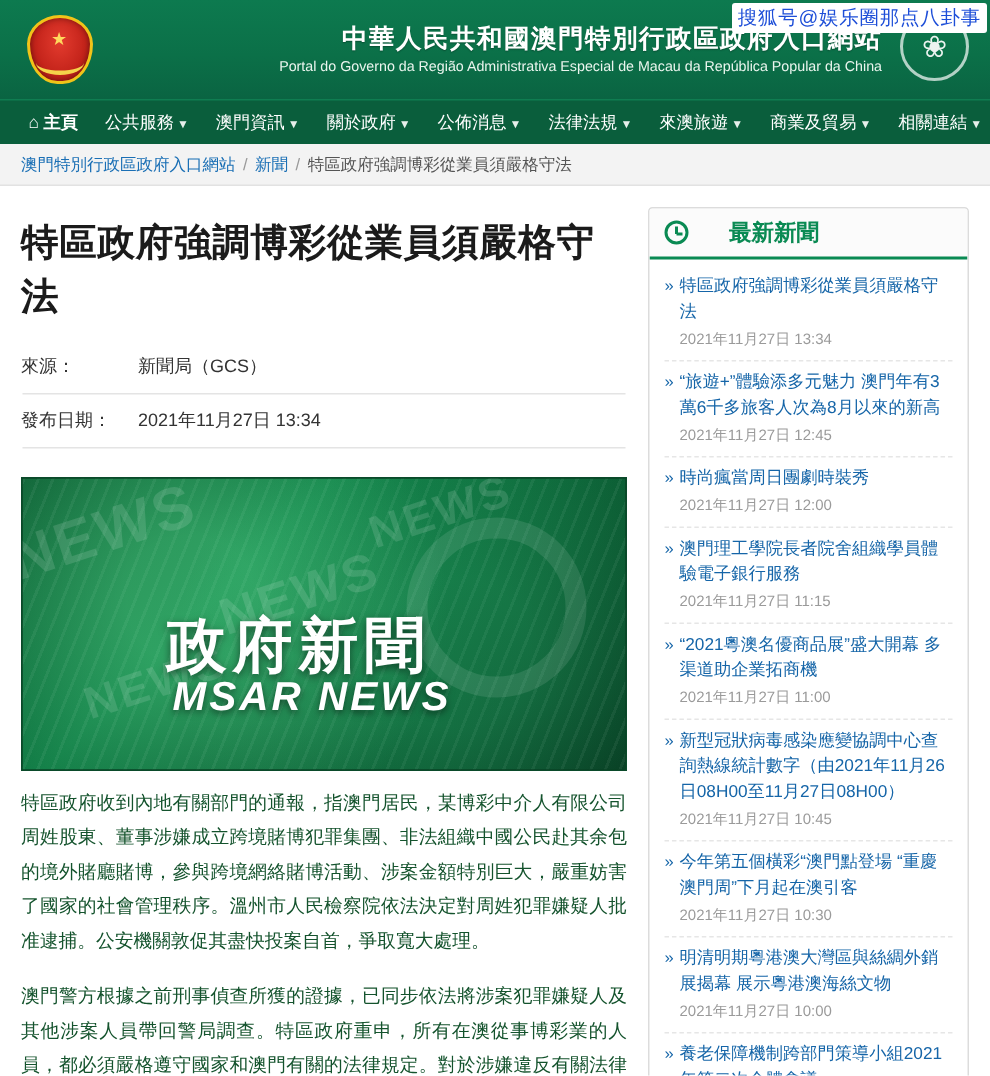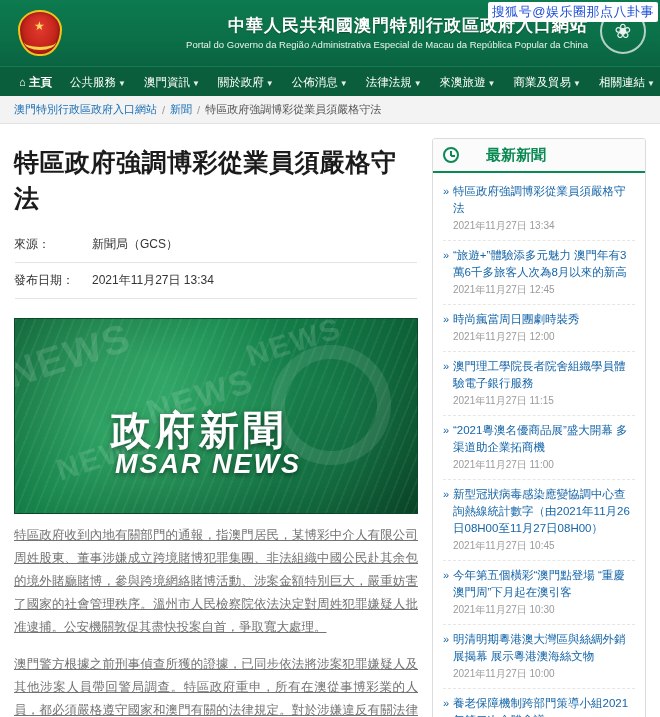--- a/index.html
+++ b/index.html
@@ -181,24 +181,23 @@
     position: absolute; left: 100px; top: 130px;
     font-size: 27px; font-weight: bold; color: #ffffff;
     letter-spacing: 2px;
     font-style: italic;
     text-shadow: 0 2px 5px rgba(0,0,0,.5);
   }
 
   .para {
     font-size: 12.5px;
     line-height: 23px;
-    color: #737373;
+    color: #14532d;
     text-align: justify;
     margin: 0 0 14px 0;
-    text-decoration: underline;
   }
 
   
   .side-box {
     border: 1px solid #dcdcdc;
     border-radius: 3px;
     background: #fff;
     overflow: hidden;
   }
   .side-head {

